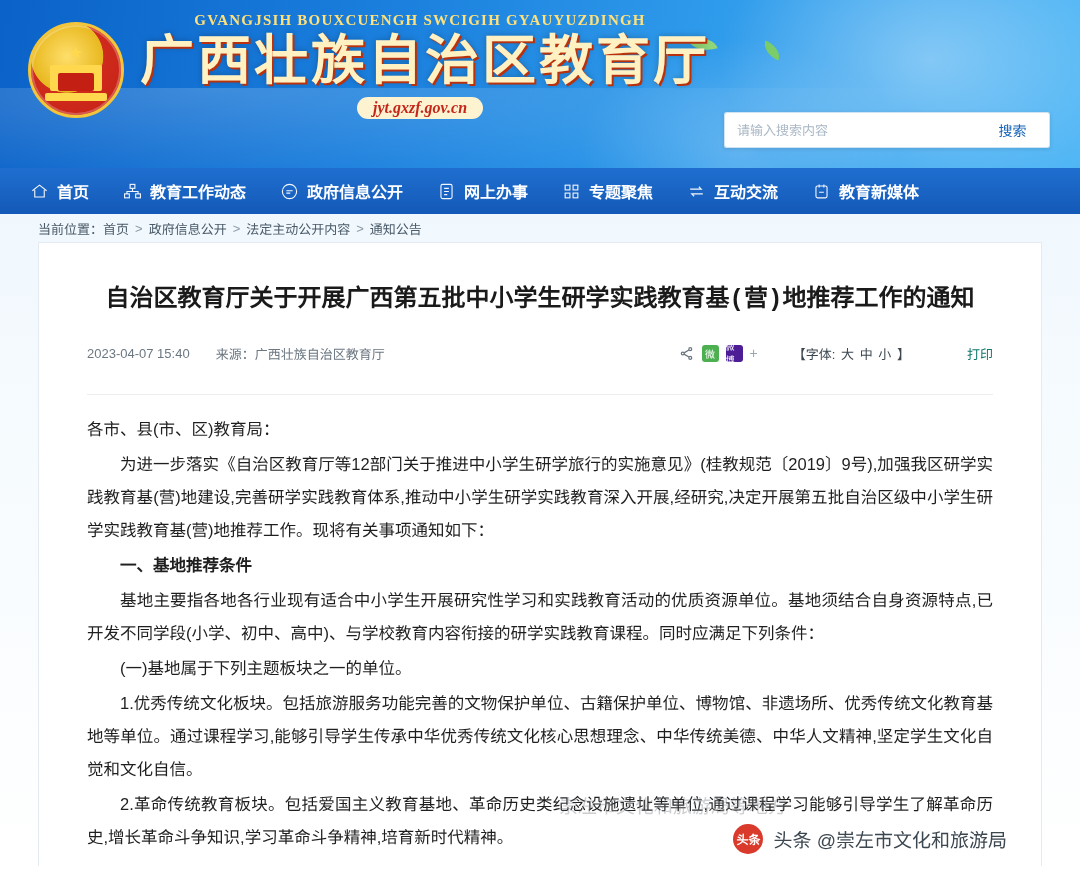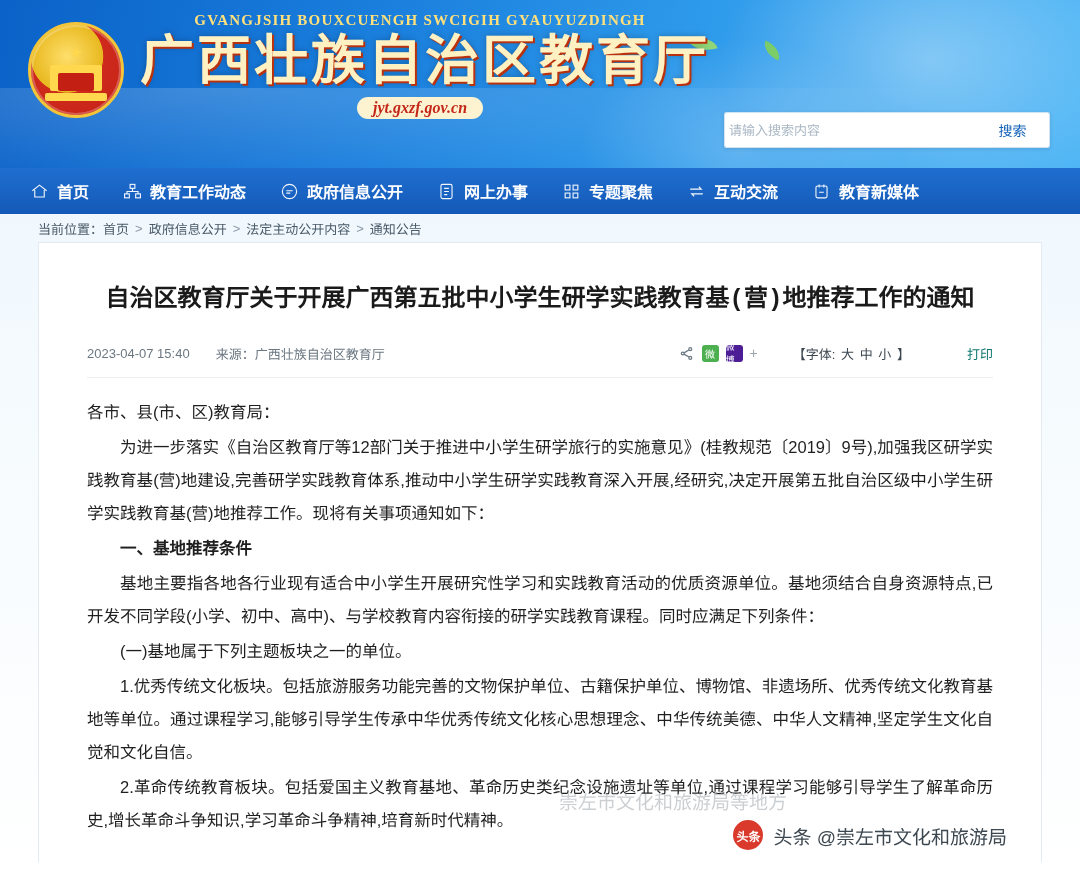--- a/index.html
+++ b/index.html
@@ -112,21 +112,21 @@
 
   .search-area {
     position: absolute; right: 30px; top: 112px;
     display: flex; align-items: stretch;
     box-shadow: 0 1px 4px rgba(0,0,0,.12);
   }
   .search-input {
     width: 252px; height: 36px;
     border: 1px solid #cfe3f5; border-right: none;
     background: #fff;
-    padding: 0 4px;
+    padding: 0 12px;
     font-size: 13px;
     color: #333;
     outline: none;
     border-radius: 3px 0 0 3px;
     font-family: "Liberation Sans", sans-serif;
   }
   .search-input::placeholder { color: #a9b7c4; }
   .search-btn {
     width: 74px; height: 36px;
     border: none;
@@ -191,21 +191,21 @@
     color: #1a1a1a;
     line-height: 1.45;
     margin: 6px 0 26px 0;
     font-family: Liberation Mono, monospace;
   }
   .meta {
     display: flex; align-items: center;
     font-size: 13px;
     color: #6b7781;
     border-bottom: 1px solid #ededed;
-    padding-bottom: 14px;
+    padding-bottom: 31px;
     margin-bottom: 18px;
   }
   .meta .date { margin-right: 26px; }
   .meta .source { }
   .meta .spacer { flex: 1; }
   .share { display: flex; align-items: center; gap: 7px; margin-right: 34px; }
   .share .s-ico {
     width: 17px; height: 17px; border-radius: 3px;
     display: inline-flex; align-items: center; justify-content: center;
     font-size: 10px; color:#fff;

